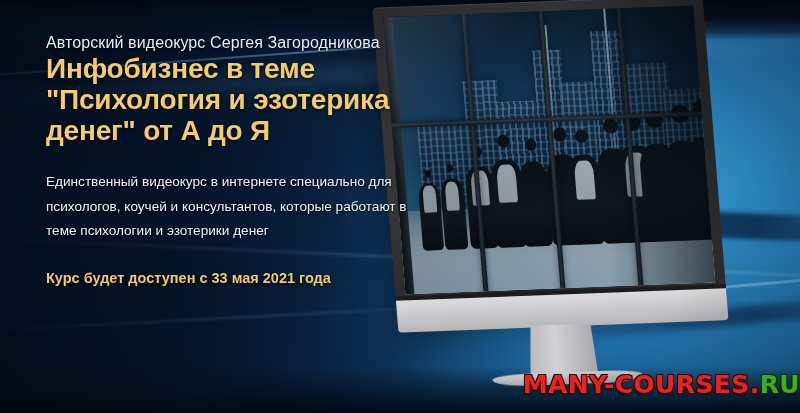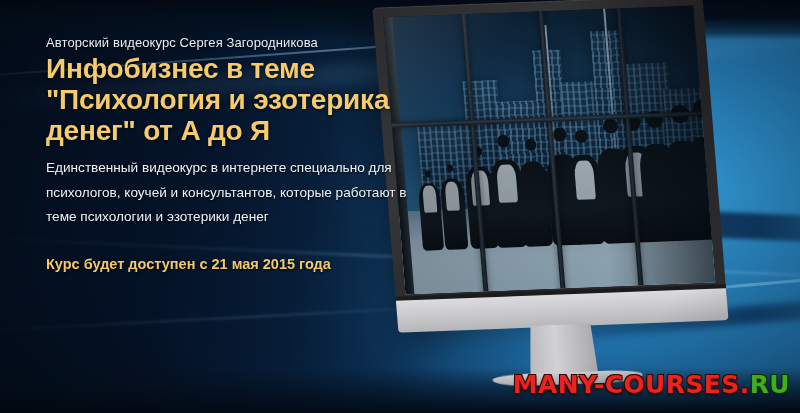--- a/index.html
+++ b/index.html
@@ -241,55 +241,55 @@
 
   
   .copy{
     position:absolute;
     left:46px; top:34px;
     width:380px;
     z-index:6;
   }
   .eyebrow{
     color:#e9eef4;
-    font-size:13px;
+    font-size:16px;
     line-height:17px;
     letter-spacing:.1px;
     text-shadow:0 1px 2px rgba(0,0,0,.8);
   }
   .headline{
     margin-top:2px;
     color:#f6cb6d;
     font-size:28px;
     font-weight:bold;
     line-height:31px;
     letter-spacing:-.2px;
     text-shadow:0 1px 3px rgba(0,0,0,.72);
   }
   .para{
     margin-top:6px;
     color:#eef3f8;
     font-size:13.6px;
     line-height:24.5px;
     text-shadow:0 1px 2px rgba(0,0,0,.78);
   }
-  .para.second{ margin-top:10px; }
+  .para.second{ margin-top:24px; }
   .date{
     margin-top:24px;
     color:#f3c96c;
     font-size:14.5px;
     font-weight:bold;
     line-height:20px;
     text-shadow:0 1px 3px rgba(0,0,0,.78);
   }
 
   
   .watermark{
     position:absolute;
-    right:10px; bottom:16px;
+    right:0; bottom:16px;
     z-index:8;
     text-align:left;
     line-height:1;
   }
   .wm-main{
     font-family:"DejaVu Sans", sans-serif;
     font-size:25px;
     font-weight:bold;
     letter-spacing:.4px;
     font-variant:small-caps;
@@ -439,20 +439,20 @@
       <div class="base"></div>
     </div>
   </div>
 
   <div class="vignette"></div>
 
   <div class="copy">
     <div class="eyebrow">Авторский видеокурс Сергея Загородникова</div>
     <h1 class="headline">Инфобизнес в теме "Психология и эзотерика денег" от А до Я</h1>
     <p class="para second">Единственный видеокурс в интернете специально для психологов, коучей и консультантов, которые работают в теме психологии и эзотерики денег</p>
-    <div class="date">Курс будет доступен с 21 мая 2015 года</div>
+    <div class="date">Курс будет доступен с 33 мая 2021 года</div>
   </div>
 
   <div class="watermark">
     <div class="wm-main"><span class="wm-red">MANY-COURSES.</span><span class="wm-green">RU</span></div>
   </div>
 
 </div>
 
 </body></html>

